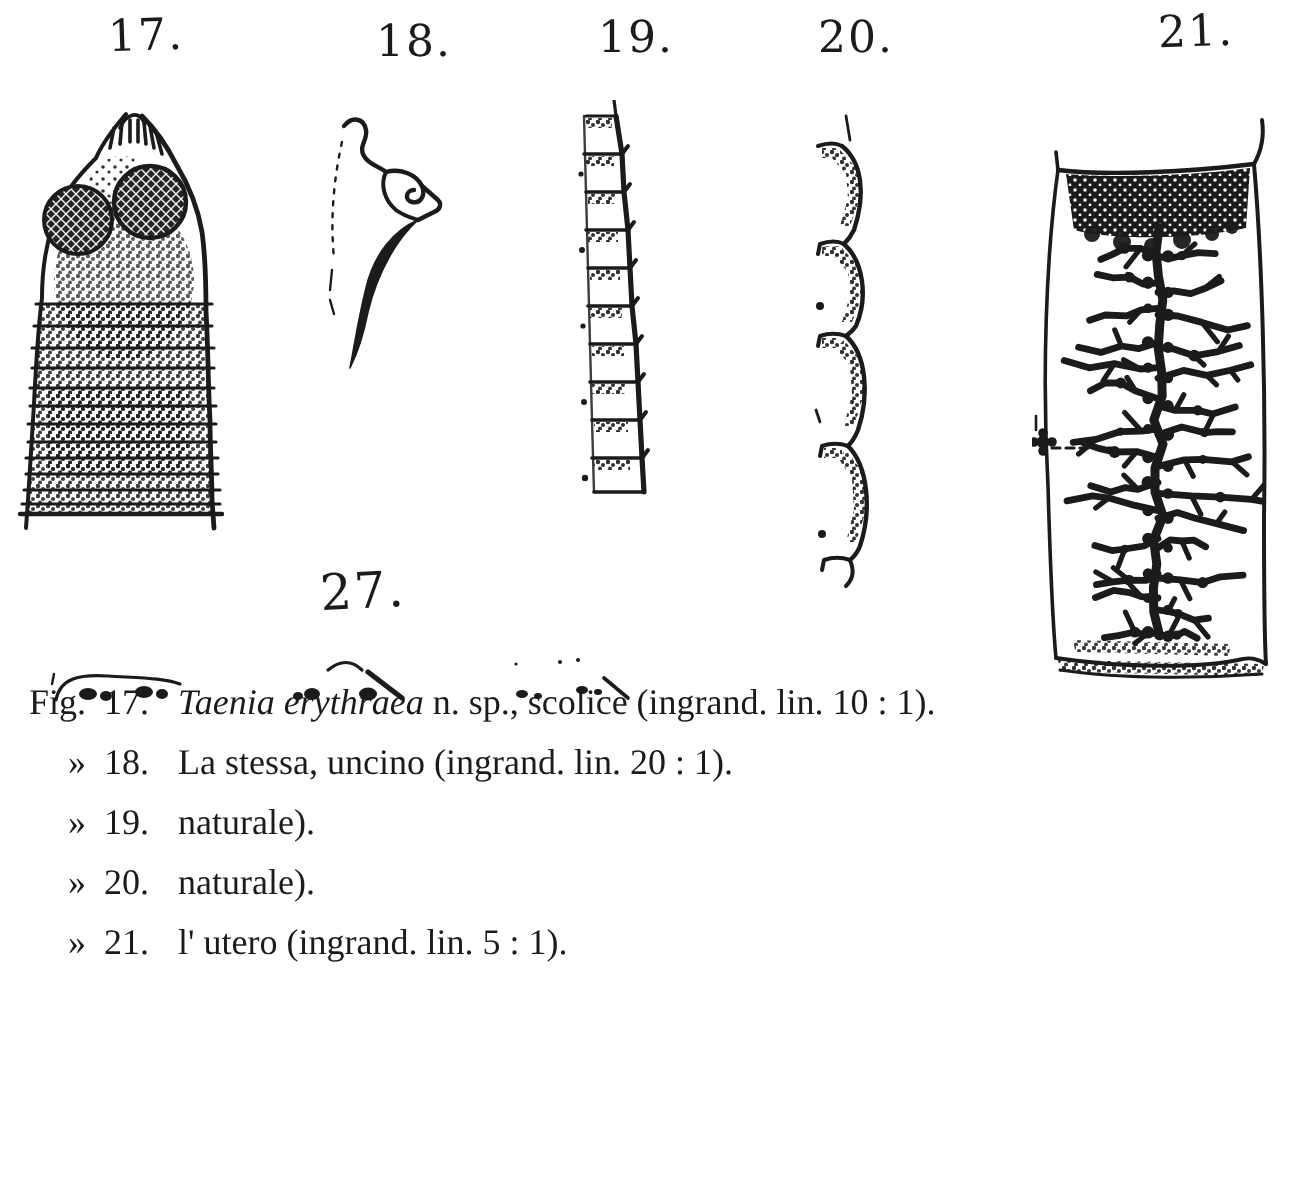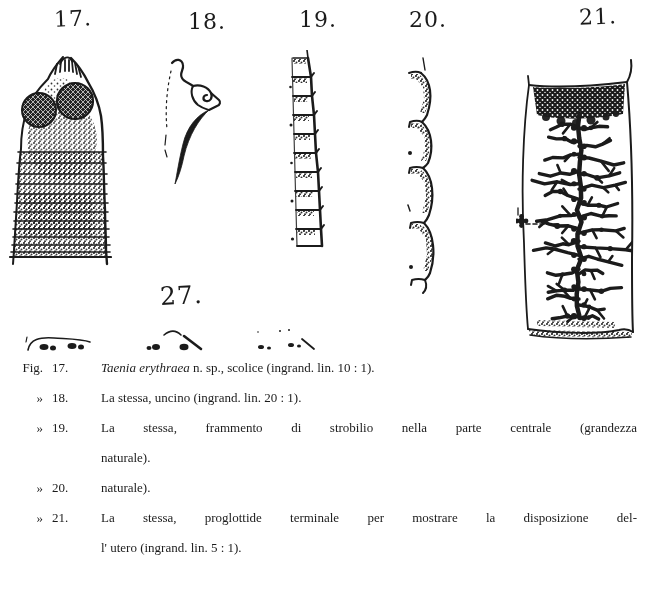--- a/index.html
+++ b/index.html
@@ -20,27 +20,27 @@
   #lab27{left:160px;top:281px;font-size:25px;transform:rotate(-3deg);}
   .fig{position:absolute;}
   #fig17{left:8px;top:52px;}
   #fig18{left:158px;top:55px;}
   #fig19{left:288px;top:50px;}
   #fig20{left:405px;top:55px;}
   #fig21{left:516px;top:58px;}
   #partials{left:18px;top:326px;}
   
   #captions{
-    position:absolute;left:5px;top:353px;width:632px;
-    font-size:13px;line-height:30px;
+    position:absolute;left:5px;top:336px;width:632px;
+    font-size:18px;line-height:30px;
   }
   .cap-row{display:flex;align-items:flex-start;}
   .cap-marker{flex:0 0 38px;text-align:right;white-space:pre;}
   .cap-num{flex:0 0 34px;margin-left:9px;}
-  .cap-text{flex:1;margin-left:15px;}
+  .cap-text{flex:1;margin-left:3px;}
   .cap-line{text-align:left;}
   .cap-line.just{text-align:justify;text-align-last:justify;-moz-text-align-last:justify;}
   .it{font-style:italic;}
 </style>
 </head>
 <body>
 
 <div id="page">
 
   <svg width="0" height="0" style="position:absolute">
@@ -398,33 +398,31 @@
         <span class="cap-marker">»</span>
         <span class="cap-num">18.</span>
         <div class="cap-text">
           <div class="cap-line"><span>La stessa, uncino (ingrand. lin. 20 : 1).</span></div>
         </div>
       </div>
       <div class="cap-row">
         <span class="cap-marker">»</span>
         <span class="cap-num">19.</span>
         <div class="cap-text">
-          <div class="cap-line just"><span>La stessa, frammento di strobilio nella parte centrale (grandezza</span></div>
           <div class="cap-line"><span>naturale).</span></div>
         </div>
       </div>
       <div class="cap-row">
         <span class="cap-marker">»</span>
         <span class="cap-num">20.</span>
         <div class="cap-text">
           <div class="cap-line"><span>naturale).</span></div>
         </div>
       </div>
       <div class="cap-row">
         <span class="cap-marker">»</span>
         <span class="cap-num">21.</span>
         <div class="cap-text">
-          <div class="cap-line just"><span>La stessa, proglottide terminale per mostrare la disposizione del-</span></div>
           <div class="cap-line"><span>l' utero (ingrand. lin. 5 : 1).</span></div>
         </div>
       </div>
     </div>
 </div>
 
 </body></html>

